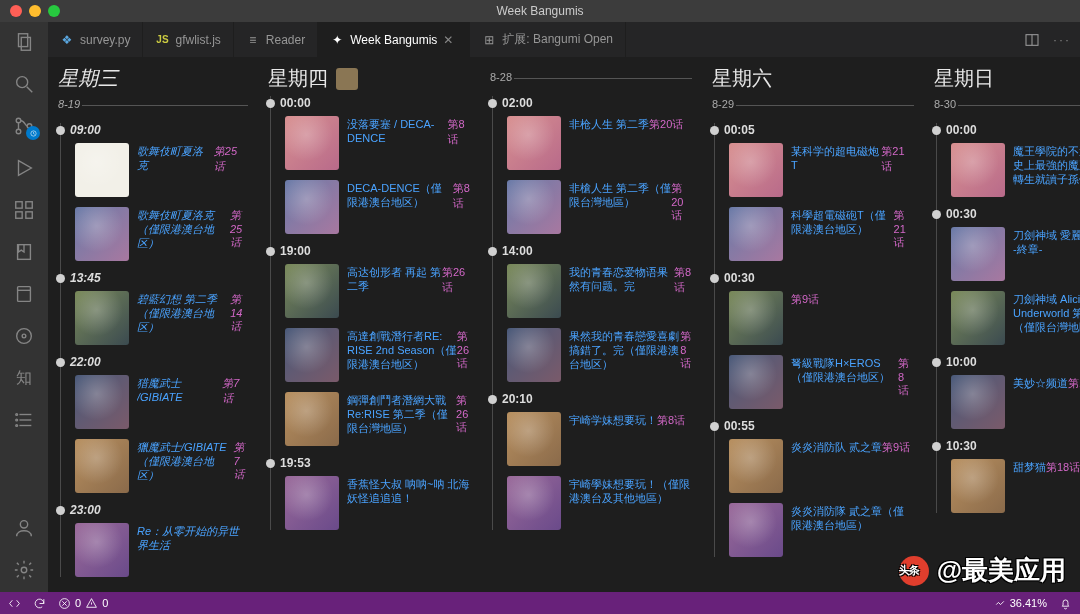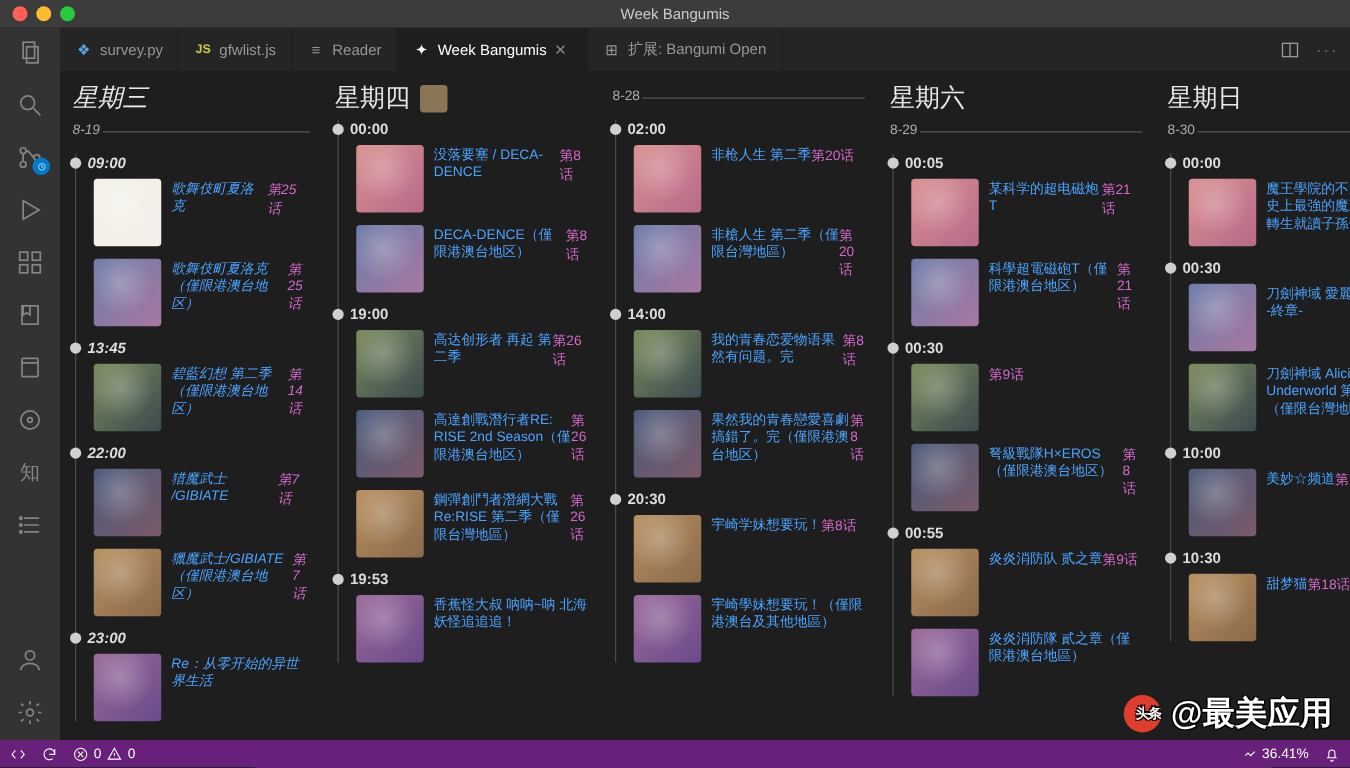--- a/index.html
+++ b/index.html
@@ -71,21 +71,21 @@
   justify-content:space-between; font-size:11px; padding:0 8px;
 }
 .sb-left, .sb-right { display:flex; align-items:center; gap:12px;}
 .sb-item { display:flex; align-items:center; gap:4px; cursor:pointer;}
 .sb-item svg{width:13px;height:13px;stroke:#fff;fill:none;stroke-width:1.6;}
 .watermark {
   position:absolute; right:14px; bottom:26px; font-size:26px; font-weight:700;
   color:#fff; text-shadow: -1px -1px 0 #000, 1px -1px 0 #000, -1px 1px 0 #000, 1px 1px 0 #000;
   display:flex; align-items:center; gap:8px; pointer-events:none;
 }
-.wm-logo { width:30px; height:30px; border-radius:50%; background:#e03e2d; display:flex; align-items:center; justify-content:flex-end;}
+.wm-logo { width:30px; height:30px; border-radius:50%; background:#e03e2d; display:flex; align-items:center; justify-content:flex-start;}
 .wm-logo span{ color:#fff; font-size:11px; font-weight:700; letter-spacing:-1px;}
 </style>
 </head>
 <body>
 
 <div class="titlebar">
   <div class="traffic">
     <div class="dot r"></div>
     <div class="dot y"></div>
     <div class="dot g"></div>
@@ -403,21 +403,21 @@
                 <div class="thumb" style="background:linear-gradient(135deg,#4a5a7a,#7a5a6a)"></div>
                 <div class="einfo">
                   <div class="etitle">果然我的青春戀愛喜劇搞錯了。完（僅限港澳台地区）</div>
                   <div class="eep">第8话</div>
                 </div>
               </div>
             </div>
             <div class="tslot">
               <div class="thead">
                 <span class="tbullet"></span>
-                <span class="ttime">20:30</span>
+                <span class="ttime">20:10</span>
               </div>
               <div class="entry">
                 <div class="thumb" style="background:linear-gradient(135deg,#b89060,#8a6a4a)"></div>
                 <div class="einfo">
                   <div class="etitle">宇崎学妹想要玩！</div>
                   <div class="eep">第8话</div>
                 </div>
               </div>
               <div class="entry">
                 <div class="thumb" style="background:linear-gradient(135deg,#9a6a9a,#6a4a8a)"></div>

